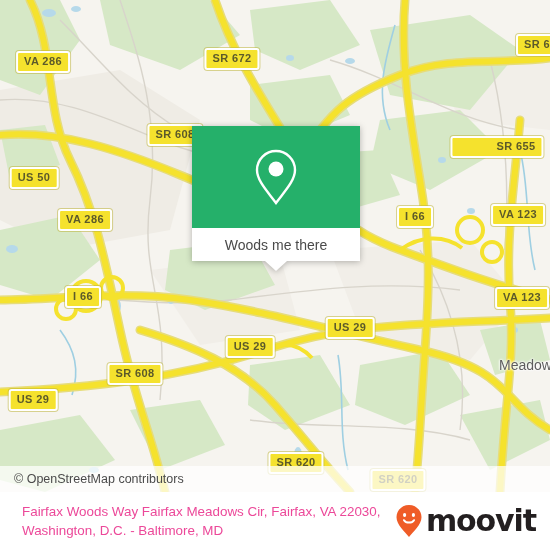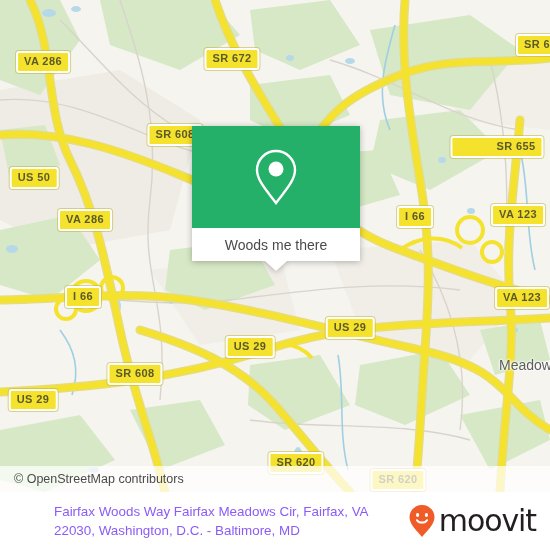--- a/index.html
+++ b/index.html
@@ -123,36 +123,35 @@
     width: 550px;
     height: 58px;
     background: #ffffff;
     display: flex;
     align-items: center;
     justify-content: space-between;
     padding: 0 14px 0 22px;
     box-sizing: border-box;
   }
   .footer-caption {
-    color: #8b5cf6;
+    color: #ec4899;
     font-size: 13.4px;
     line-height: 19px;
     max-width: 400px;
     font-family: "Liberation Sans", sans-serif;
-    margin-left: 32px;
   }
   .brand {
     display: flex;
     align-items: center;
     gap: 3px;
   }
   .brand-word {
     color: #231f20;
     font-size: 30px;
-    font-weight: normal;
+    font-weight: bold;
     letter-spacing: -1.1px;
     font-family: "DejaVu Sans", sans-serif;
     line-height: 1;
   }
 </style>
 </head>
 <body>
 
 <div id="app">
 

